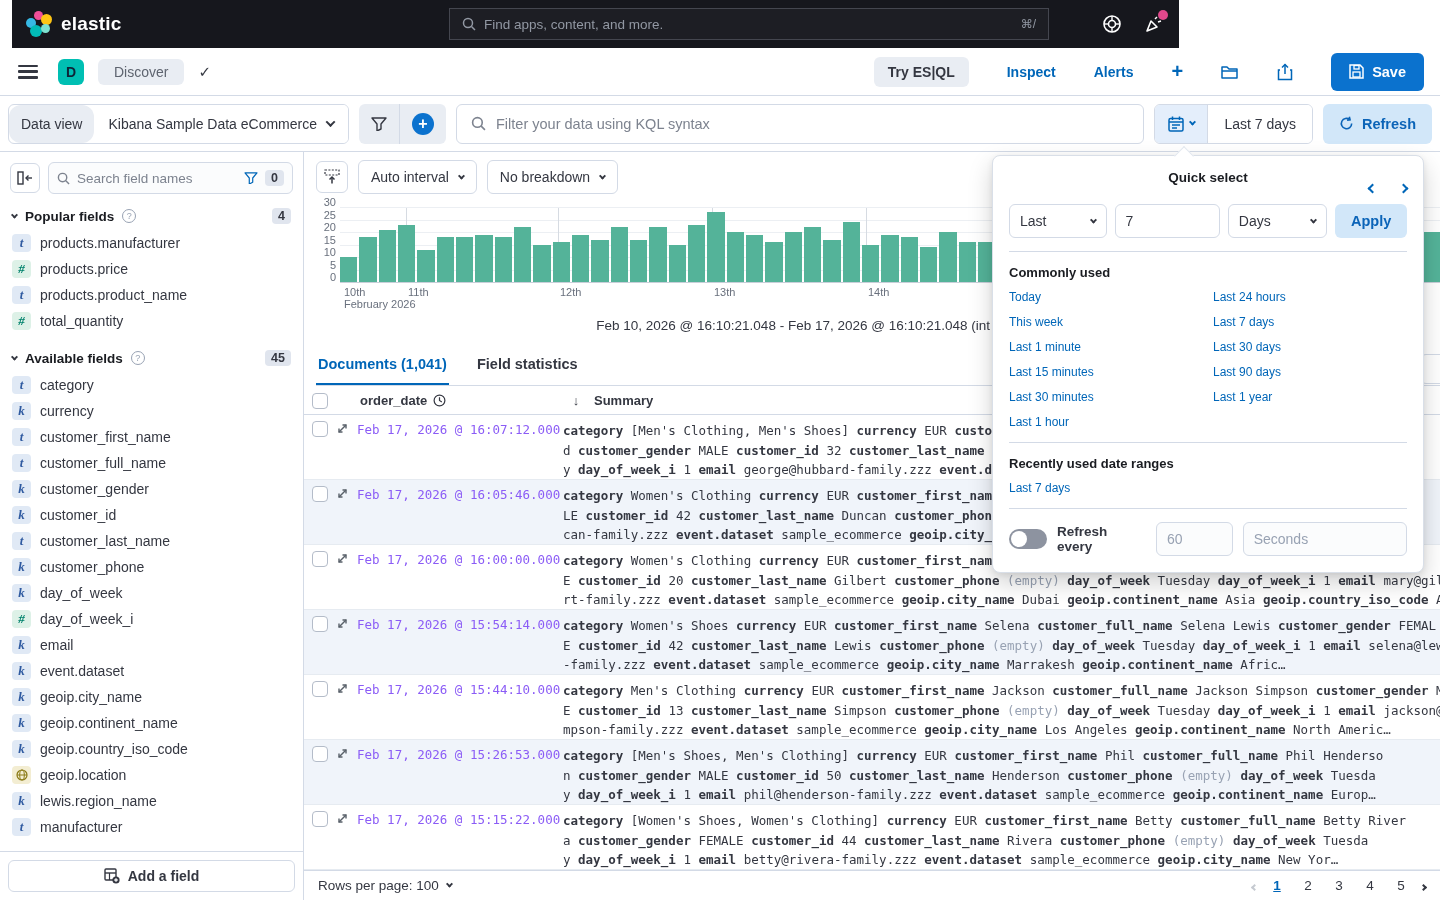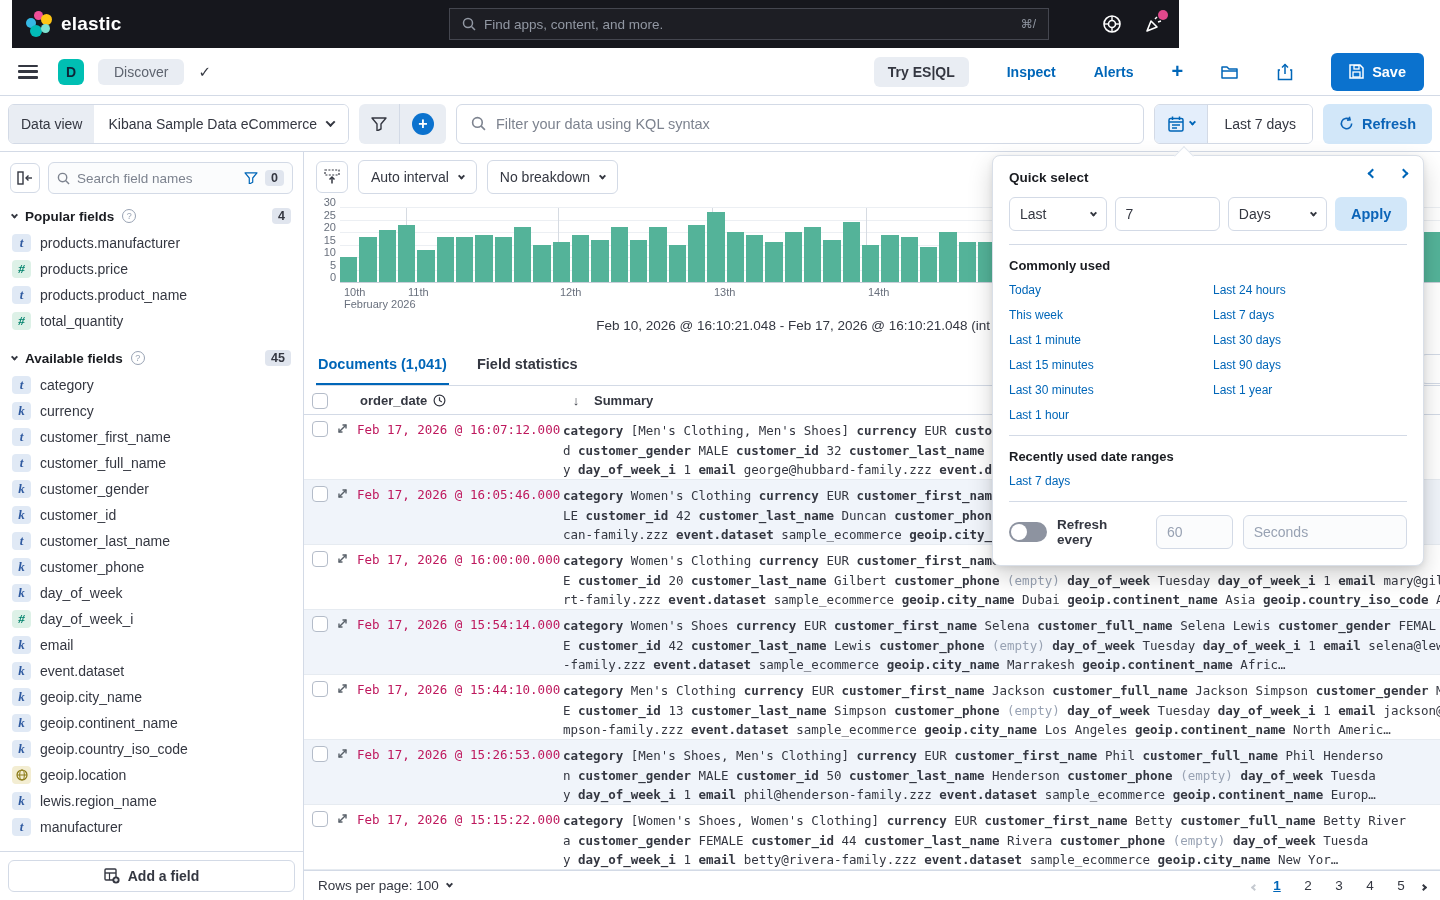--- a/index.html
+++ b/index.html
@@ -37,21 +37,21 @@
   .btn-esql { background:#e9edf3; border-radius:6px; padding:7px 14px; font-size:14px; font-weight:600; color:#343741; }
   .tlink { color:#0066b8; font-weight:600; font-size:14px; cursor:pointer; }
   .ticon { color:#0066b8; display:flex; align-items:center; }
   .btn-save { background:#0b72ce; color:#fff; font-weight:600; font-size:14.5px; border:none;
     border-radius:6px; height:38px; padding:0 18px; display:flex; align-items:center; gap:8px; cursor:pointer; }
 
   
   .querybar { position:absolute; left:0; top:96px; width:1440px; height:56px; background:#fff;
     border-bottom:1px solid #d3dae6; display:flex; align-items:center; padding:0 8px; gap:10px; z-index:20; }
   .dv-group { display:flex; height:40px; border:1px solid #d3dae6; border-radius:6px; overflow:hidden; }
-  .dv-label { background:#e9edf3; display:flex; align-items:center; padding:0 12px; font-size:14px; color:#343741; }
+  .dv-label { background:#e9edf3; display:flex; align-items:center; padding:0 12px; font-size:14px; color:#343741;border-radius:12px; }
   .dv-value { background:#fff; display:flex; align-items:center; gap:10px; padding:0 14px; font-size:14px; color:#343741; cursor:pointer; }
   .filter-group { height:40px; background:#e9edf3; border-radius:6px; display:flex; align-items:center; }
   .filter-group .seg { padding:0 12px; height:100%; display:flex; align-items:center; }
   .filter-group .sep { width:1px; height:100%; background:#d3dae6; }
   .plus-circle { width:22px; height:22px; border-radius:50%; background:#0b72ce; color:#fff;
     display:flex; align-items:center; justify-content:center; font-size:16px; font-weight:700; }
   .kql { flex:1; height:40px; border:1px solid #d3dae6; border-radius:6px; display:flex; align-items:center;
     gap:10px; padding:0 14px; color:#7d838f; font-size:14.5px; background:#fff; }
   .dp-group { display:flex; height:40px; border:1px solid #d3dae6; border-radius:6px; overflow:hidden; }
   .dp-cal { width:52px; background:#e4eefb; display:flex; align-items:center; justify-content:center; gap:6px;
@@ -117,41 +117,41 @@
     display:flex; align-items:center; font-size:13px; font-weight:700; }
   .cbx { width:16px; height:16px; border:1px solid #b4bcc9; border-radius:4px; background:#fff; flex:0 0 auto; }
   .grid-header .cbx { margin-left:8px; }
   .col-date { width:206px; margin-left:32px; display:flex; align-items:center; gap:6px; }
   .sort-arrow { width:20px; text-align:center; color:#343741; font-size:13px; }
   .col-sum { margin-left:8px; }
   .rows { position:absolute; left:0; top:263px; width:1136px; }
   .row { display:flex; align-items:flex-start; height:65px; padding:6px 0 0 8px; border-bottom:1px solid #e6ebf1; overflow:hidden; }
   .row.stripe { background:#f0f4fa; }
   .row .expand { margin:1px 8px 0 8px; color:#586069; flex:0 0 auto; }
-  .row .date { width:206px; flex:0 0 auto; font-size:12.5px; color:#be185d; padding-top:1px; }
+  .row .date { width:206px; flex:0 0 auto; font-size:12.5px; color:#8b5cf6; padding-top:1px; }
   .row .summary { flex:1; font-size:12.5px; line-height:19.5px; color:#343741; overflow:hidden;
     white-space:nowrap; }
   .summary .ln { overflow:hidden; }
   .summary b { font-weight:700; }
   .summary .lt { color:#98a2b3; }
   .grid-footer { position:absolute; left:0; top:718px; width:1136px; height:30px; border-top:1px solid #d3dae6;
     background:#fff; display:flex; align-items:center; font-size:13.5px; }
   .rpp { margin-left:14px; display:flex; align-items:center; gap:8px; cursor:pointer; }
   .pager { margin-left:auto; margin-right:14px; display:flex; align-items:center; gap:9px; }
   .page { min-width:22px; height:22px; display:flex; align-items:center; justify-content:center;
     font-size:13.5px; color:#343741; cursor:pointer; }
   .page.active { color:#0066b8; font-weight:700; text-decoration:underline; }
   .pager .nav { color:#343741; } .pager .nav.disabled { color:#c6cad1; }
 
   
   .popover { position:absolute; left:992px; top:155px; width:432px; background:#fff; border:1px solid #d9dfe8;
     border-radius:8px; box-shadow:0 10px 24px rgba(0,0,0,.18), 0 2px 6px rgba(0,0,0,.08); z-index:40; padding:14px 16px 16px 16px; }
   .caret { position:absolute; left:184px; top:-7px; width:14px; height:14px; background:#fff;
     transform:rotate(45deg); border-left:1px solid #e2e7ee; border-top:1px solid #e2e7ee; }
-  .pop-head { display:flex; align-items:flex-start; }
+  .pop-head { display:flex; align-items:center;flex-direction:column; }
   .pop-title { font-weight:700; font-size:13.5px; color:#1a1c21; }
   .pop-nav { margin-left:auto; display:flex; gap:24px; color:#0066b8; }
   .qs-row { display:flex; gap:8px; margin-top:12px; }
   .qs-select,.qs-input { height:34px; border:1px solid #d3dae6; border-radius:6px; background:#fff;
     font-size:14px; color:#343741; display:flex; align-items:center; padding:0 10px; }
   .qs-select { justify-content:space-between; }
   .qs-sel-tense { width:100px; } .qs-val { width:108px; } .qs-sel-unit { width:102px; }
   .btn-apply { width:74px; height:34px; border:none; border-radius:6px; background:#d2e7f9; color:#0b64b8;
     font-size:14.5px; font-weight:700; cursor:pointer; }
   .pop-hr { border:none; border-top:1px solid #d3dae6; margin:13px 0; }

